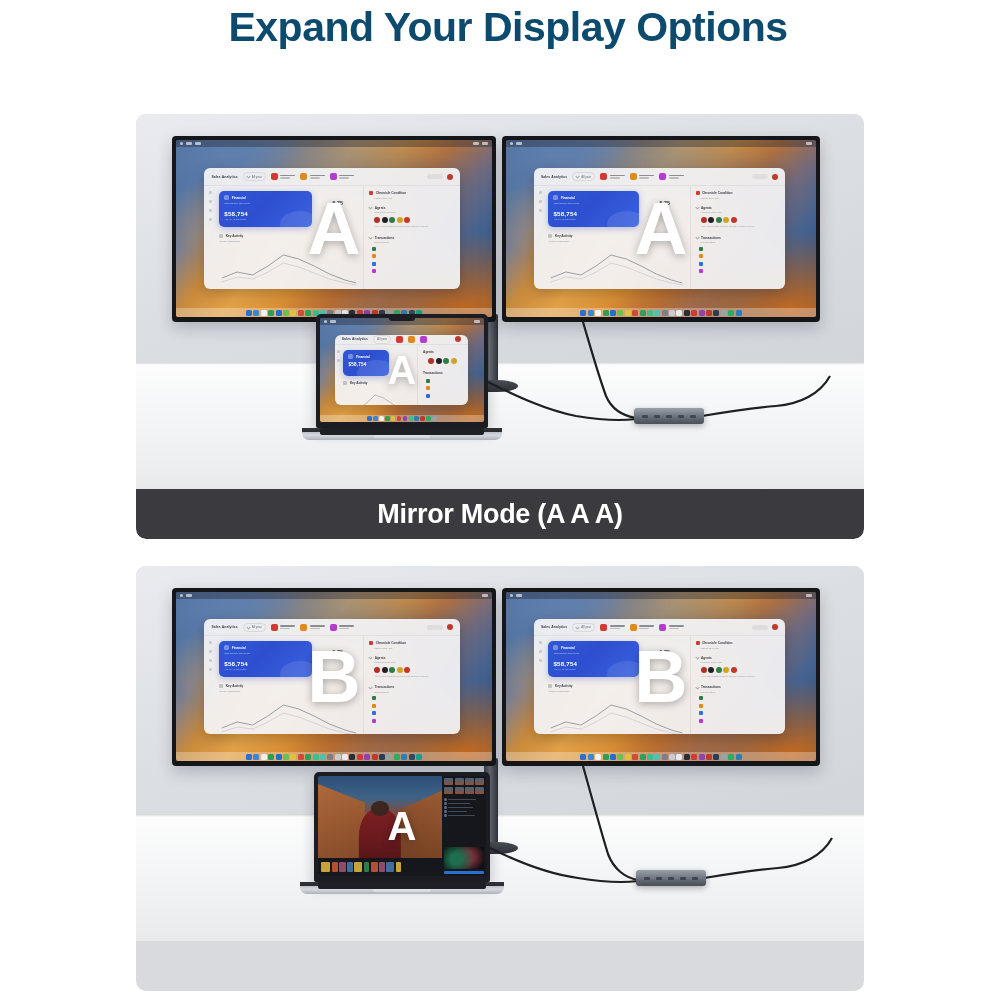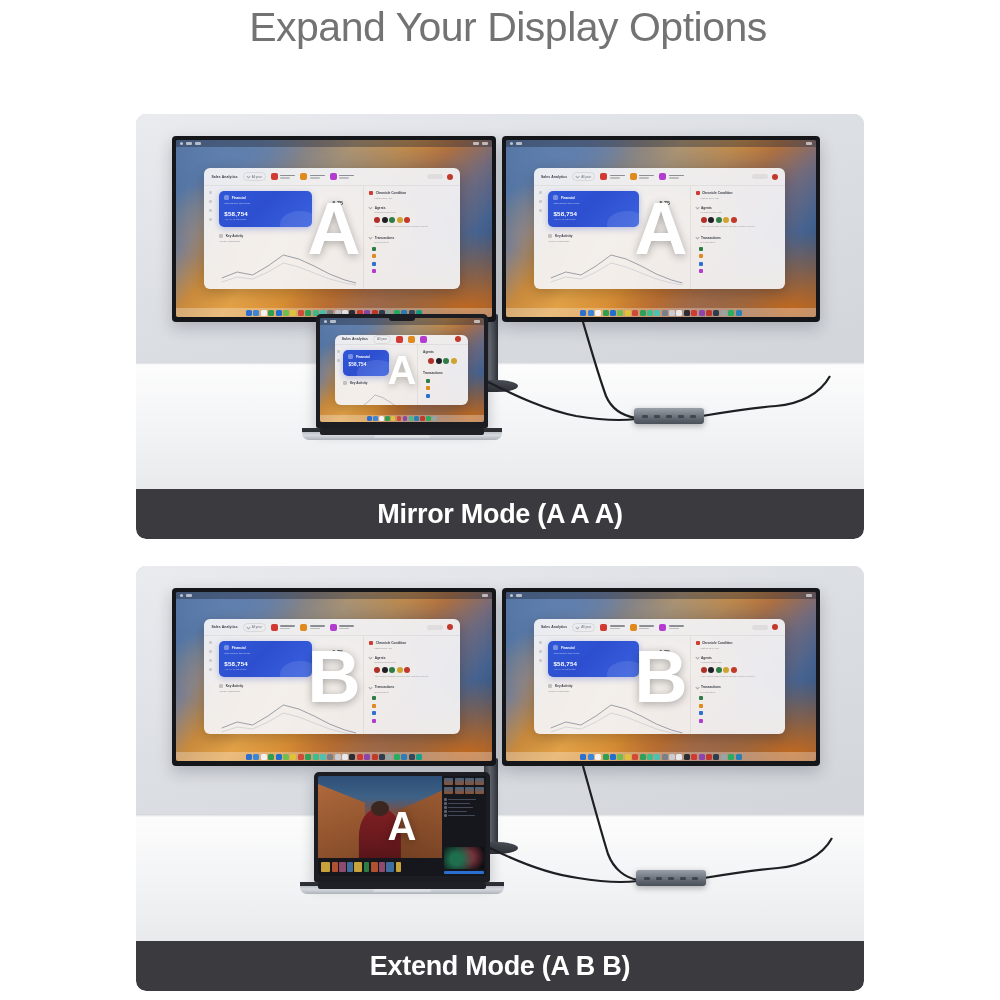--- a/index.html
+++ b/index.html
@@ -7,21 +7,21 @@
     width: 1000px; height: 1000px;
     background: #ffffff;
     font-family: "Liberation Sans", sans-serif;
     overflow: hidden;
     position: relative;
   }
 
   
   .header { width: 1000px; padding-top: 4px; text-align: center; }
   .title {
-    font-size: 41px; font-weight: 400; color: #737373;
+    font-size: 41px; font-weight: 700; color: #0c4a6e;
     letter-spacing: -0.5px; line-height: 1.15; margin-left: 16px;
   }
   .subtitle {
     font-size: 21px; font-weight: 400; color: #1b1b1d;
     margin-top: 12px; letter-spacing: -0.2px;
   }
 
   
   .panel {
     position: absolute; left: 136px; width: 728px;
@@ -1095,16 +1095,13 @@
     </div>
     <div class="hub" style="left:500px; top:304px; width:70px; height:16px;">
       <span class="hub-port"></span>
       <span class="hub-port"></span>
       <span class="hub-port"></span>
       <span class="hub-port"></span>
       <span class="hub-port"></span>
     </div>
   </div>
 
-  <div class="caption">
-    <span class="caption-text">Extend Mode (A B B)</span>
-  </div>
 </div>
 
 </body></html>

